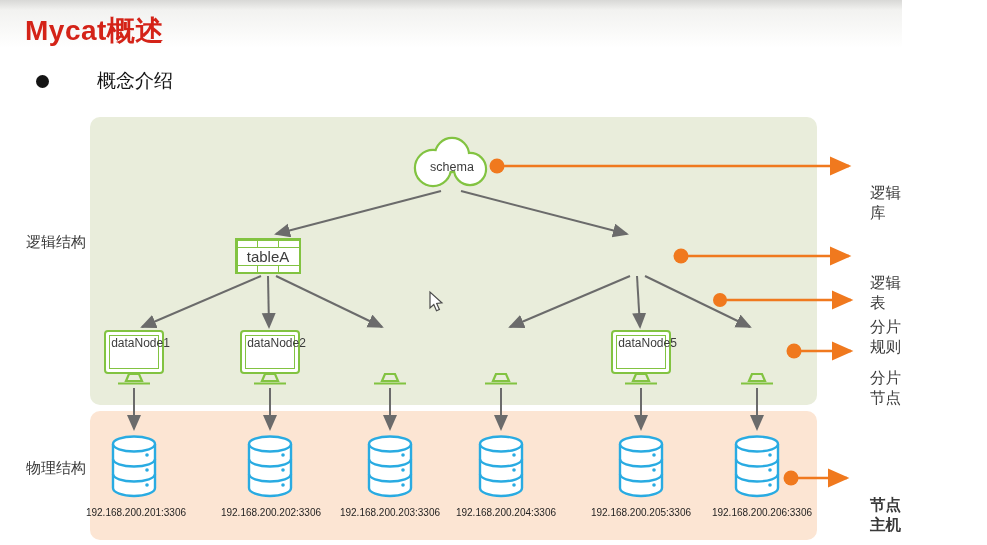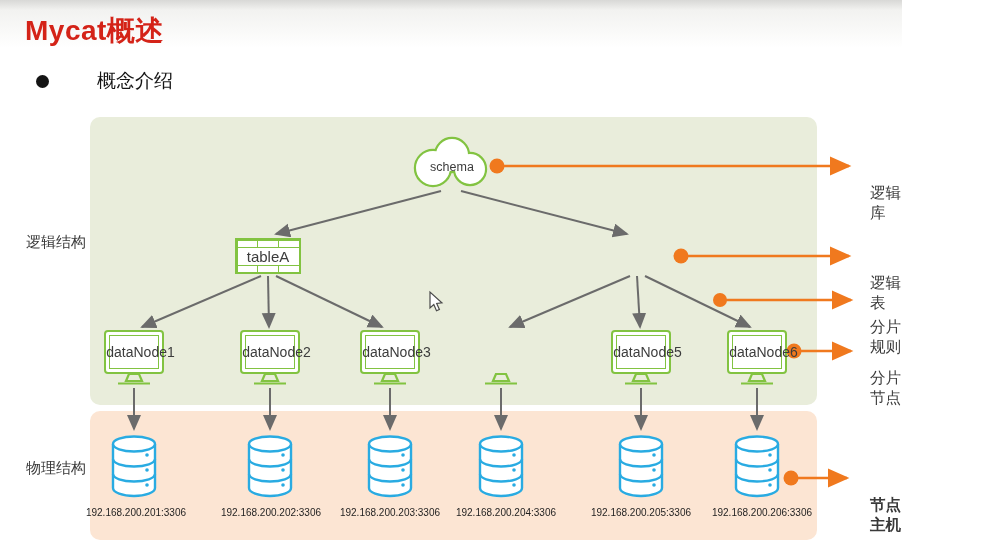--- a/index.html
+++ b/index.html
@@ -20,21 +20,21 @@
     font-size:12.5px;color:#3c3c3c;}
   .gtable{position:absolute;top:238px;width:66px;height:36px;border:2px solid #82c341;
     background:#fff;display:flex;flex-direction:column;box-sizing:border-box;}
   .gtable .r{flex:1;display:flex;}
   .gtable .r i{flex:1;border:1px solid #82c341;margin:-0.5px;}
   .gtable .rm{flex:1.15;border:1px solid #82c341;margin:-0.5px;display:flex;
     align-items:center;justify-content:center;font-size:15px;color:#3c3c3c;z-index:1;background:#fff;}
   .monitor{position:absolute;top:330px;width:60px;height:44px;border:2px solid #82c341;
     border-radius:4px;background:#fff;padding:3px;box-sizing:border-box;}
   .monitor .screen{width:100%;height:100%;border:1.5px solid #82c341;display:flex;
-    align-items:center;justify-content:center;font-size:14px;color:#3c3c3c;box-sizing:border-box;padding-left:13px;}
+    justify-content:center;font-size:12px;color:#3c3c3c;box-sizing:border-box;padding-left:13px;}
   .db{position:absolute;top:434px;width:48px;height:66px;}
   .ip{position:absolute;top:507px;width:150px;text-align:center;font-size:10px;color:#1f1f1f;}
   .ann{position:absolute;left:870px;height:20px;line-height:20px;font-size:15.5px;color:#3a3a3a;margin-top:27px;}
   .watermark{position:absolute;left:937px;top:505px;font-size:17px;font-style:italic;
     color:#4c6cb0;font-family:"DejaVu Serif",serif;}
 </style>
 </head>
 <body>
 
 <div class="page">
@@ -140,33 +140,23 @@
   <div class="monitor" style="left:104px;">
     <div class="screen">
         <span>dataNode1</span>
       </div>
   </div>
   <div class="monitor" style="left:240px;">
     <div class="screen">
         <span>dataNode2</span>
       </div>
   </div>
-  <div class="monitor" style="left:360px;">
-    <div class="screen">
-        <span>dataNode3</span>
-      </div>
-  </div>
   <div class="monitor" style="left:611px;">
     <div class="screen">
         <span>dataNode5</span>
-      </div>
-  </div>
-  <div class="monitor" style="left:727px;">
-    <div class="screen">
-        <span>dataNode6</span>
       </div>
   </div>
 
   <div class="db" style="left:110px;">
     <svg width="48" height="66" viewBox="0 0 48 66">
         <path d="M3 10 v44 a21 8 0 0 0 42 0 v-44" fill="#fff" stroke="#29abe2" stroke-width="2.4"></path>
         <ellipse cx="24" cy="10" rx="21" ry="7.5" fill="#fff" stroke="#29abe2" stroke-width="2.4"></ellipse>
         <path d="M3 25 a21 7.5 0 0 0 42 0 M3 40 a21 7.5 0 0 0 42 0" fill="none" stroke="#29abe2" stroke-width="2.4"></path>
         <g fill="#29abe2">
           <circle cx="37" cy="21" r="1.8"></circle>

